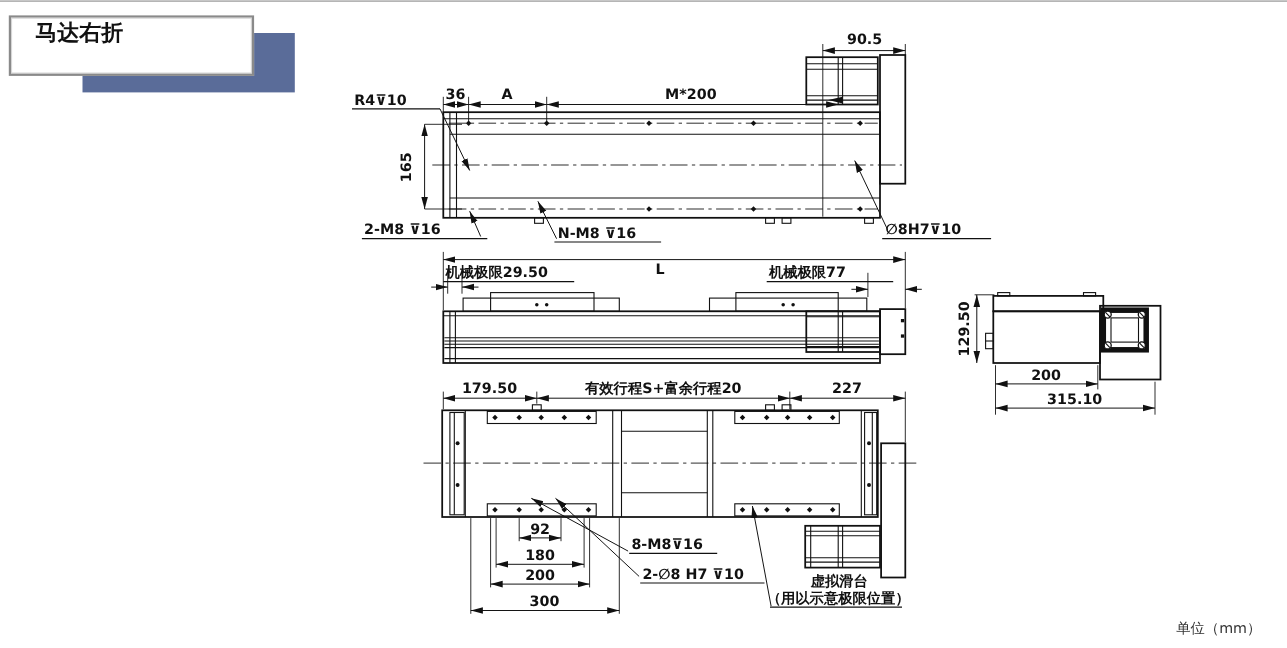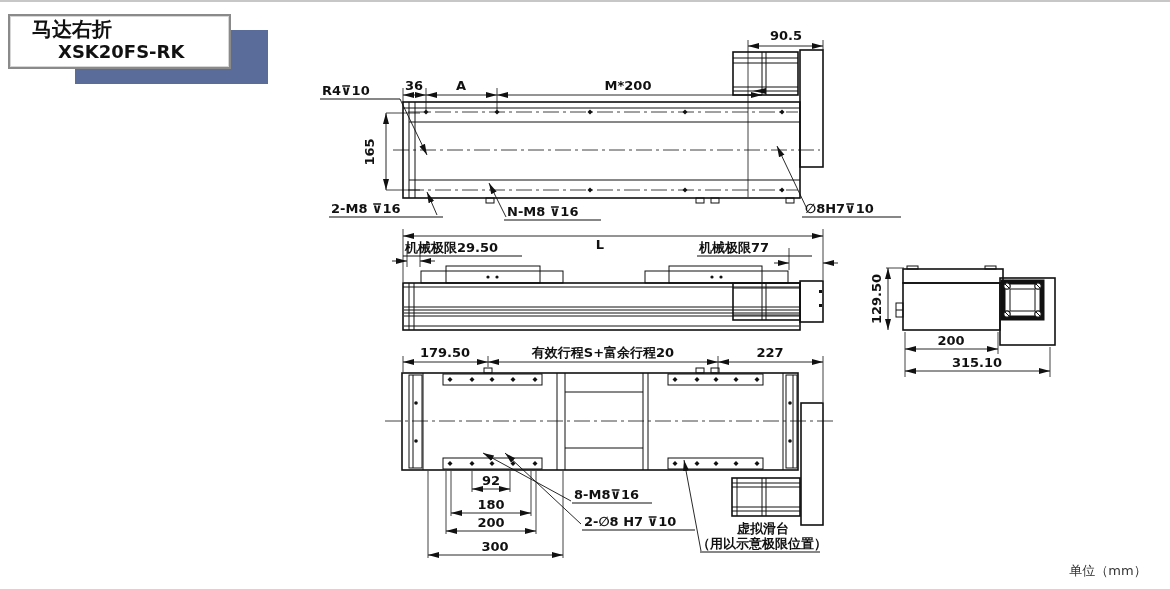--- a/index.html
+++ b/index.html
@@ -25,21 +25,20 @@
   .hole{fill:#111;stroke:none;}
 </style>
 </head>
 <body>
 
 <div id="stage">
 
   <div class="tb-shadow"></div>
   <div class="tb-box">
     <div class="tb-line1">马达右折</div>
-    <div class="tb-line2">XSK20FS-RK</div>
   </div>
 
   <svg width="1170" height="589" viewBox="0 0 1170 589" style="position:absolute;left:0;top:0;">
     <defs>
       <marker id="arw" viewBox="0 0 12 8" markerWidth="12" markerHeight="8" refX="11" refY="4" orient="auto-start-reverse" markerUnits="userSpaceOnUse">
         <path d="M0,1 L11,4 L0,7 Z" fill="#111"></path>
       </marker>
     </defs>
 
     <line x1="0" y1="1" x2="1170" y2="1" stroke="#b5b5b5" stroke-width="1.5"></line>

